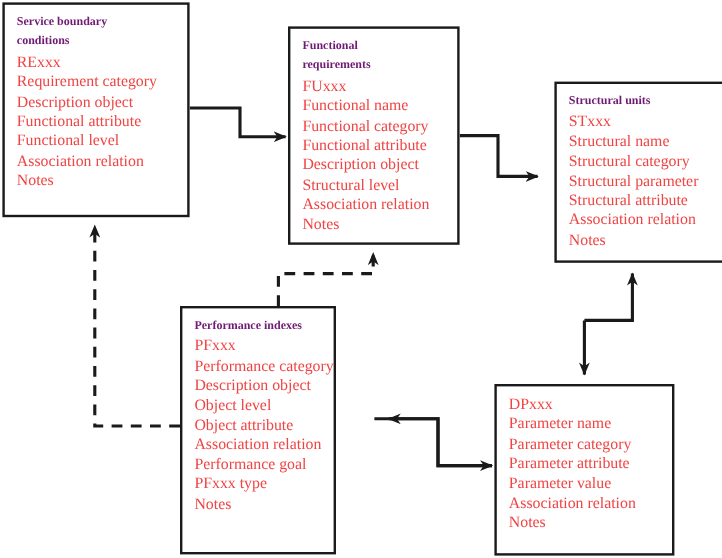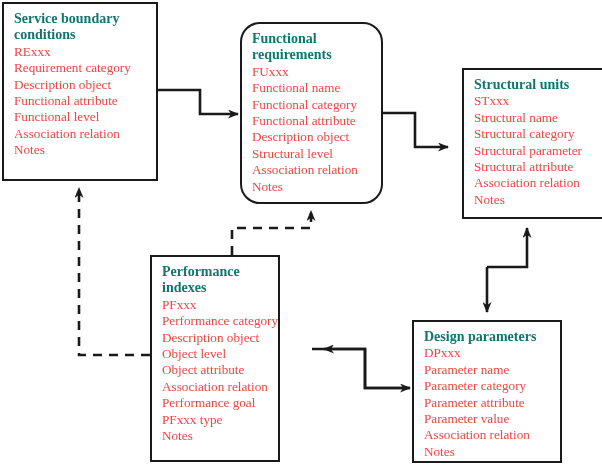--- a/index.html
+++ b/index.html
@@ -25,40 +25,40 @@
   }
   .entity-box {
     position: absolute;
     box-sizing: border-box;
     border: 2px solid #1a1a1a;
     background: #ffffff;
     padding: 7px 6px 6px 10px;
   }
   .entity-title {
     font-weight: bold;
-    font-size: 14px;
+    font-size: 10px;
     line-height: 16.4px;
-    color: #0f766e;
+    color: #701a75;
     white-space: pre-line;
     margin: 0 0 0 0;
   }
   .entity-fields {
     list-style: none;
     margin: 0;
     padding: 0;
   }
   .entity-fields li {
     font-size: 13.2px;
     line-height: 16.4px;
     color: #ef4444;
     white-space: nowrap;
   }
   
   #box-service-boundary-conditions { left: 2px;   top: 2px;   width: 156px; height: 179px; }
-  #box-functional-requirements     { left: 240px; top: 22px;  width: 143px; height: 182px; border-radius: 20px; }
+  #box-functional-requirements     { left: 240px; top: 22px;  width: 143px; height: 182px; }
   #box-structural-units            { left: 450px; top: 68px;  width: 150px; height: 151px; margin-left: 12px; }
   #box-performance-indexes         { left: 150px; top: 255px; width: 130px; height: 207px; }
   #box-design-parameters           { left: 412px; top: 320px; width: 150px; height: 143px; }
 </style>
 </head>
 <body>
 
 <div id="canvas">
 
   <svg id="connectors" viewBox="0 0 602 465" width="602" height="465" xmlns="http://www.w3.org/2000/svg">
@@ -139,21 +139,20 @@
       <li>Object level</li>
       <li>Object attribute</li>
       <li>Association relation</li>
       <li>Performance goal</li>
       <li>PFxxx type</li>
       <li>Notes</li>
     </ul>
   </div>
 
   <div class="entity-box" id="box-design-parameters">
-    <div class="entity-title">Design parameters</div>
     <ul class="entity-fields">
       <li>DPxxx</li>
       <li>Parameter name</li>
       <li>Parameter category</li>
       <li>Parameter attribute</li>
       <li>Parameter value</li>
       <li>Association relation</li>
       <li>Notes</li>
     </ul>
   </div>

